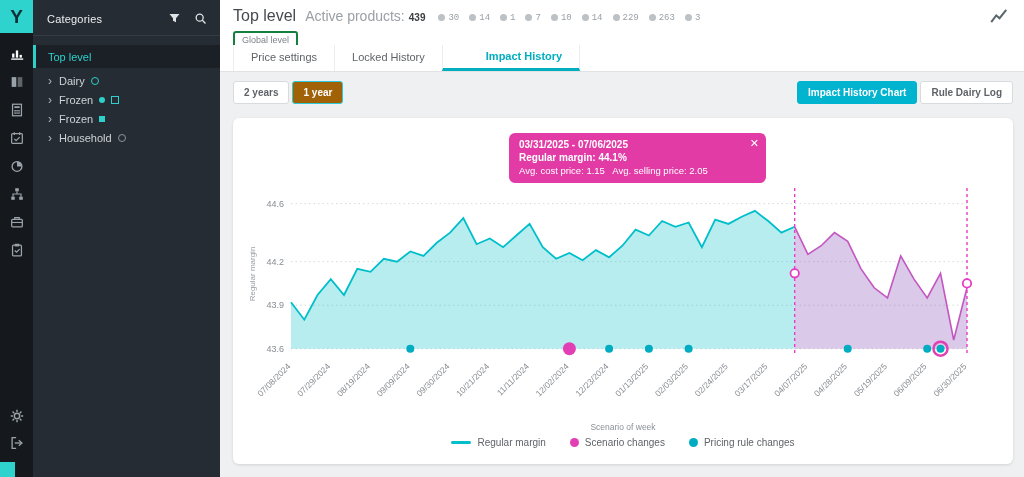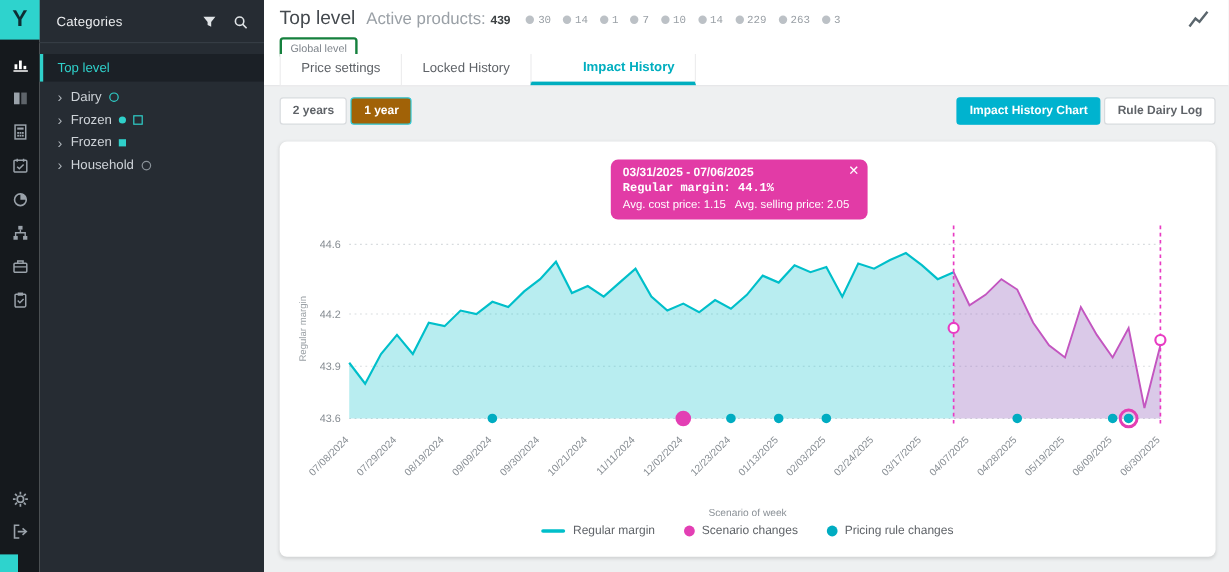--- a/index.html
+++ b/index.html
@@ -59,24 +59,24 @@
   .range-group{position:absolute;left:13px;top:81px;display:flex;gap:3px;}
   .view-group{position:absolute;right:11px;top:81px;display:flex;gap:3px;}
   .btn{font-family:"Liberation Sans",sans-serif;font-size:10px;font-weight:bold;padding:5px 10px;
        border-radius:3px;border:1px solid #d8dbde;background:#fff;color:#5f6368;cursor:pointer;}
   .btn.cyan-light{background:#a16207;border-color:#2fc8d6;color:#fff;}
   .btn.cyan{background:#00b3cf;border-color:#00b3cf;color:#fff;}
 
   
   .card{position:absolute;left:13px;right:11px;top:118px;height:346px;background:#fff;border-radius:6px;
         box-shadow:0 1px 3px rgba(0,0,0,.12);}
-  .tooltip{position:absolute;left:276px;top:15px;width:214px;background:#e23ba6;border-radius:6px;
+  .tooltip{position:absolute;left:276px;top:15px;width:257px;background:#e23ba6;border-radius:6px;
            color:#fff;padding:6px 10px 7px 10px;box-sizing:border-box;z-index:2;}
   .tt-title{font-size:10px;font-weight:bold;margin-bottom:2px;}
-  .tt-line{font-size:10px;font-weight:bold;margin-bottom:2px;font-family:Liberation Mono, monospace;}
+  .tt-line{font-size:10px;font-weight:bold;margin-bottom:2px;}
   .tt-line2{font-size:9.5px;white-space:pre;}
   .tt-close{position:absolute;right:7px;top:5px;color:#fff;background:none;border:none;font-size:11px;
             padding:0;cursor:pointer;line-height:1;}
   .chart{position:absolute;left:12px;top:62px;width:756px;height:238px;}
   .chart text.ytick{font:9px "Liberation Sans",sans-serif;fill:#878d93;}
   .chart text.xtick{font:8.5px "Liberation Sans",sans-serif;fill:#878d93;}
   .chart text.axlab{font:8px "Liberation Sans",sans-serif;fill:#9aa0a5;}
   .xlabel{position:absolute;left:0;right:0;top:304px;text-align:center;font-size:8.5px;color:#8a9096;}
   .legend{position:absolute;left:0;right:0;top:319px;display:flex;justify-content:center;gap:24px;align-items:center;}
   .lg-item{display:flex;align-items:center;gap:6px;font-size:10px;color:#5f6368;cursor:pointer;}

